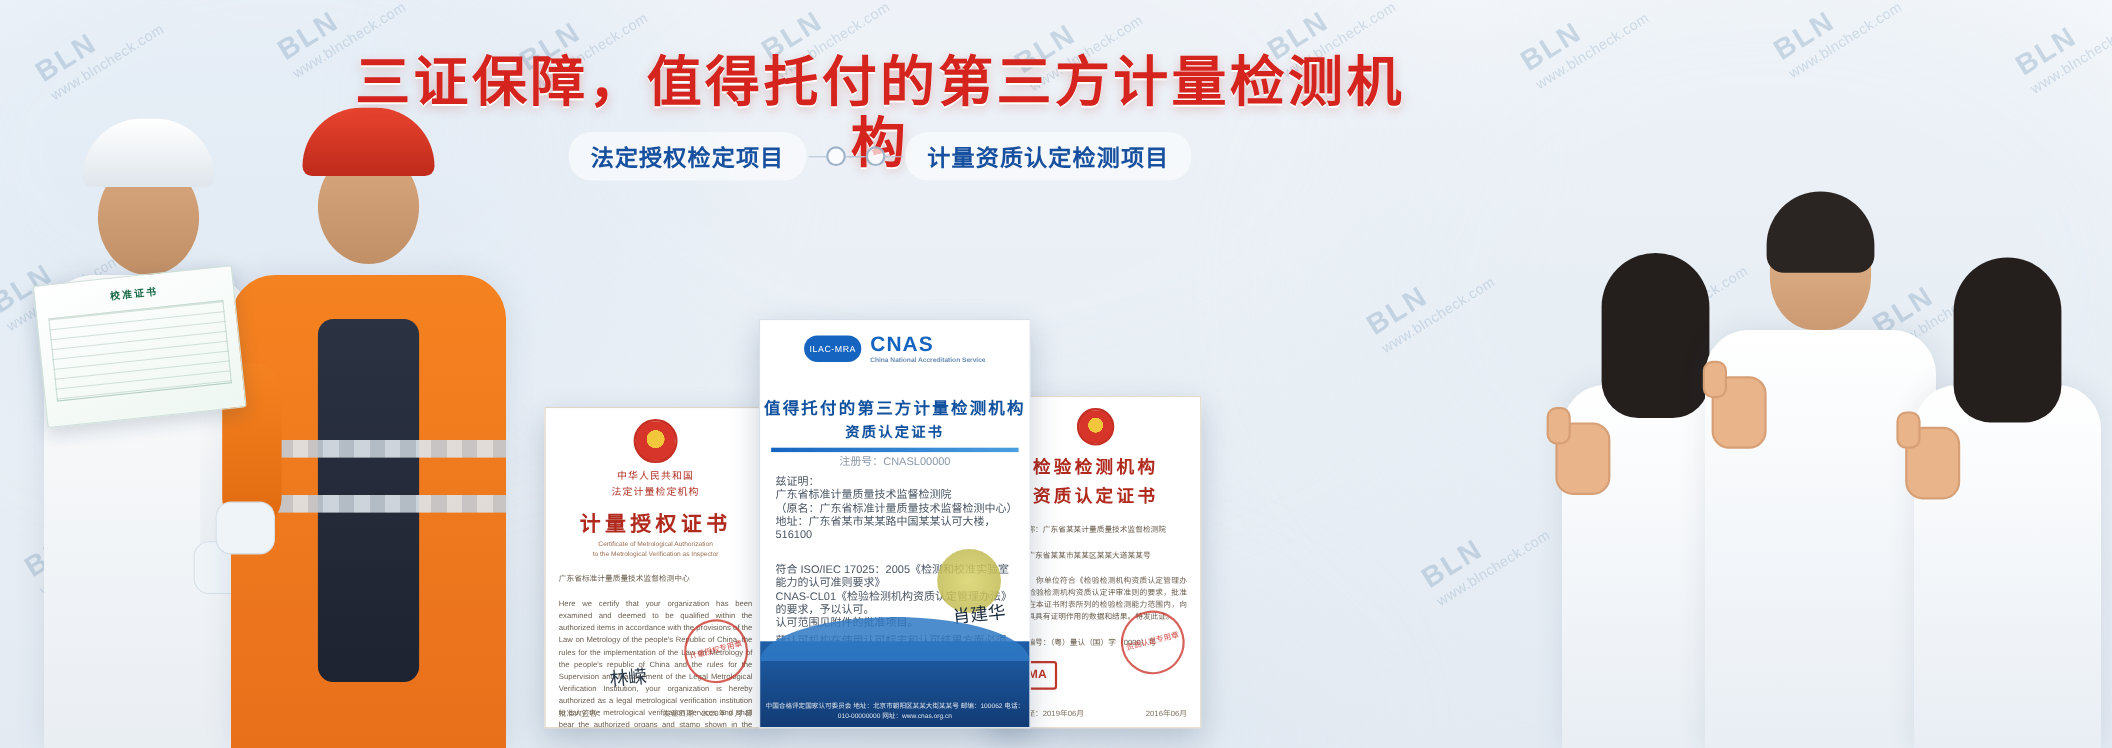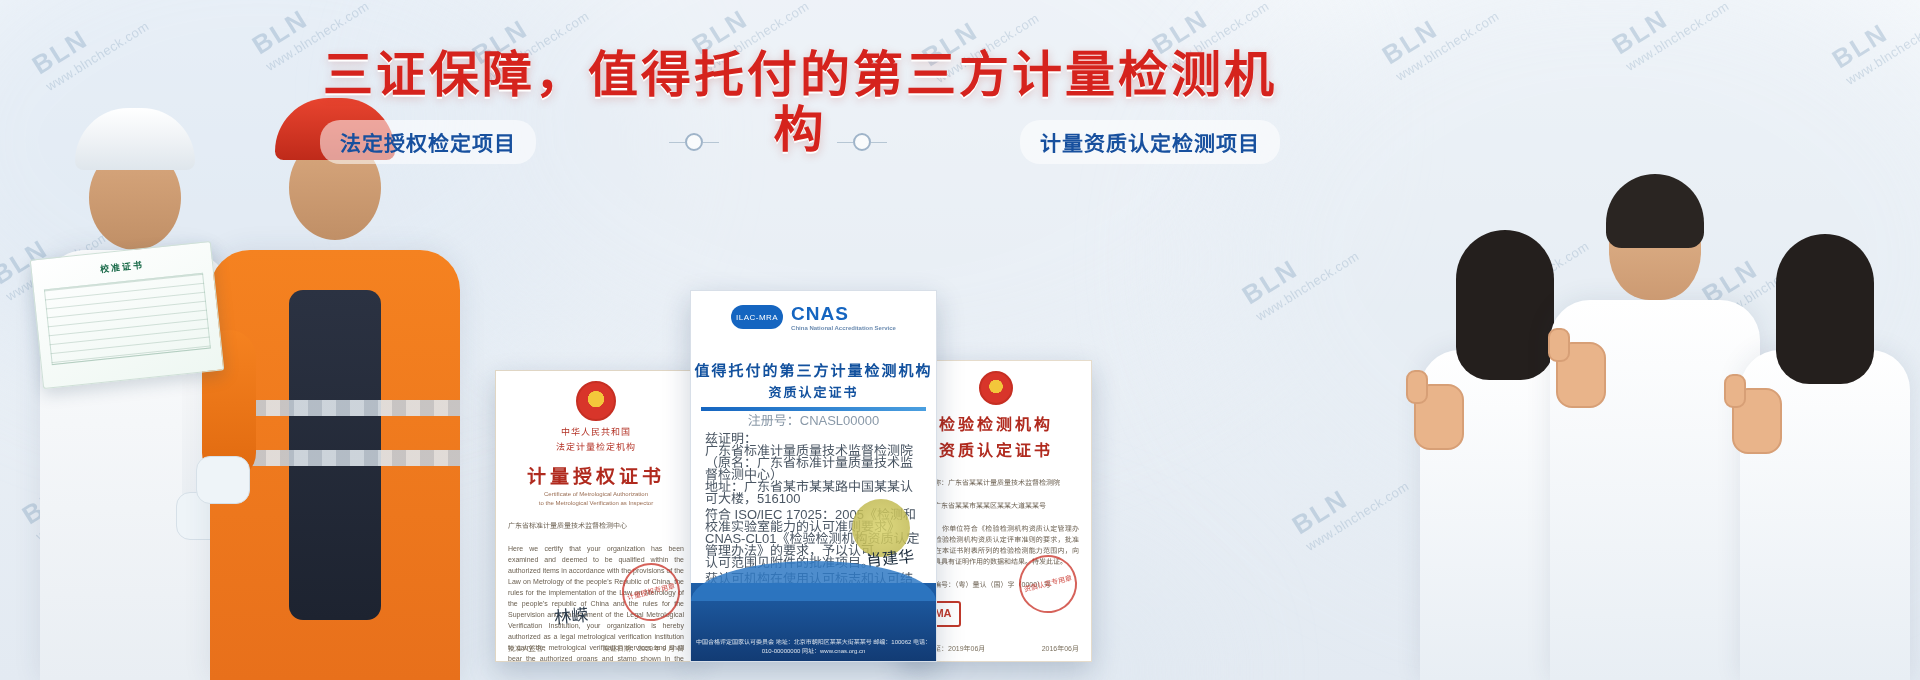--- a/index.html
+++ b/index.html
@@ -94,21 +94,21 @@
     font-size:50px;line-height:1.1;
     font-weight:700;
     letter-spacing:3px;
     color:#d5231d;
     text-shadow:0 2px 0 #fff,0 3px 10px rgba(180,40,30,.25);
     font-family:"DejaVu Sans","Liberation Sans",sans-serif;
   }
 
   .tags{
     position:absolute;left:320px;top:120px;width:960px;
-    display:flex;align-items:center;justify-content:space-between;gap:18px;
+    display:flex;align-items:center;justify-content:center;gap:18px;
   }
   .tag{
     font-size:21px;font-weight:700;letter-spacing:1px;
     padding:7px 20px;border-radius:20px;
     color:#17509e;background:rgba(255,255,255,.55);
   }
   .tag.mid{color:#d5231d;}
   .dot-sep{
     width:14px;height:14px;border-radius:50%;
     border:2px solid #9fb4c9;background:rgba(255,255,255,.7);
@@ -163,21 +163,21 @@
   .sign{position:absolute;left:58px;bottom:34px;font-size:17px;color:#2b3a4a;font-family:"DejaVu Serif",serif;transform:rotate(-5deg);}
 
   
   .cnas-top{height:62px;position:relative;}
   .cnas-marks{display:flex;gap:8px;justify-content:center;align-items:center;padding-top:12px;}
   .ilac{width:52px;height:24px;border-radius:12px;background:#1565c0;color:#fff;font-size:8px;display:flex;align-items:center;justify-content:center;letter-spacing:.5px;}
   .cnas-logo{font-size:19px;font-weight:700;color:#1565c0;letter-spacing:1px;}
   .cnas-logo small{display:block;font-size:6px;color:#6b8bb0;letter-spacing:0;}
   .cnas-band{height:4px;background:linear-gradient(90deg,#1565c0,#4a9fe0);margin:6px 10px 0;}
   .cnas-body{padding:4px 14px 0;}
-  .cnas-row{font-size:13px;color:#4a5663;line-height:12px;}
+  .cnas-row{font-size:10px;color:#4a5663;line-height:12px;}
   .cnas-wave{position:absolute;left:0;right:0;bottom:0;height:78px;background:linear-gradient(180deg,#1f5fa8,#123b74);}
   .cnas-wave:before{content:"";position:absolute;left:0;right:0;top:-22px;height:40px;background:#2f79c4;border-radius:50% 50% 0 0/100% 100% 0 0;opacity:.85;}
   .cnas-foot{position:absolute;left:0;right:0;bottom:6px;text-align:center;font-size:6px;color:rgba(255,255,255,.85);}
   .cnas-stamp{position:absolute;right:26px;bottom:104px;width:58px;height:58px;border-radius:50%;background:radial-gradient(circle,#d9d36a,#b9b14a);opacity:.85;}
   .cnas-sign{position:absolute;right:22px;bottom:92px;font-size:16px;color:#1a2b3c;font-family:"DejaVu Serif",serif;transform:rotate(-6deg);}
   .ma-badge{position:absolute;left:16px;bottom:34px;width:40px;height:22px;border:2px solid #c0392b;border-radius:3px;color:#c0392b;font-size:11px;font-weight:700;text-align:center;line-height:20px;}
 </style>
 </head>
 <body>
 
@@ -306,21 +306,21 @@
       </div>
       <div class="c-title-cn blue">值得托付的第三方计量检测机构</div>
       <div class="c-title-cn blue" style="font-size:13px;margin-top:0;">资质认定证书</div>
       <div class="cnas-band"></div>
       <div class="cnas-body">
         <div class="cnas-row" style="text-align:center;color:#8a99a8;">注册号：CNASL00000</div>
         <div class="cnas-row" style="margin-top:6px;">兹证明：</div>
         <div class="cnas-row">广东省标准计量质量技术监督检测院</div>
         <div class="cnas-row">（原名：广东省标准计量质量技术监督检测中心）</div>
         <div class="cnas-row">地址：广东省某市某某路中国某某认可大楼，516100</div>
-        <div class="cnas-row" style="margin-top:4px;">符合 ISO/IEC 17025：2005《检测和校准实验室能力的认可准则要求》</div>
+        <div class="cnas-row" style="margin-top:20px;">符合 ISO/IEC 17025：2005《检测和校准实验室能力的认可准则要求》</div>
         <div class="cnas-row">CNAS-CL01《检验检测机构资质认定管理办法》的要求，予以认可。</div>
         <div class="cnas-row">认可范围见附件的批准项目。</div>
         <div class="cnas-row" style="margin-top:4px;">获认可机构在使用认可标志和认可结果方面必须遵守认可规则要求，证书附件载明了本证书的认可范围。</div>
         <div class="cnas-row" style="margin-top:6px;">发证日期：2016-07-13</div>
         <div class="cnas-row">有效期至：2022-07-12</div>
       </div>
       <div class="cnas-stamp"></div>
       <div class="cnas-sign">肖建华</div>
       <div class="cnas-wave">
         <div class="cnas-foot">中国合格评定国家认可委员会 地址：北京市朝阳区某某大街某某号 邮编：100062 电话：010-00000000 网址：www.cnas.org.cn</div>

